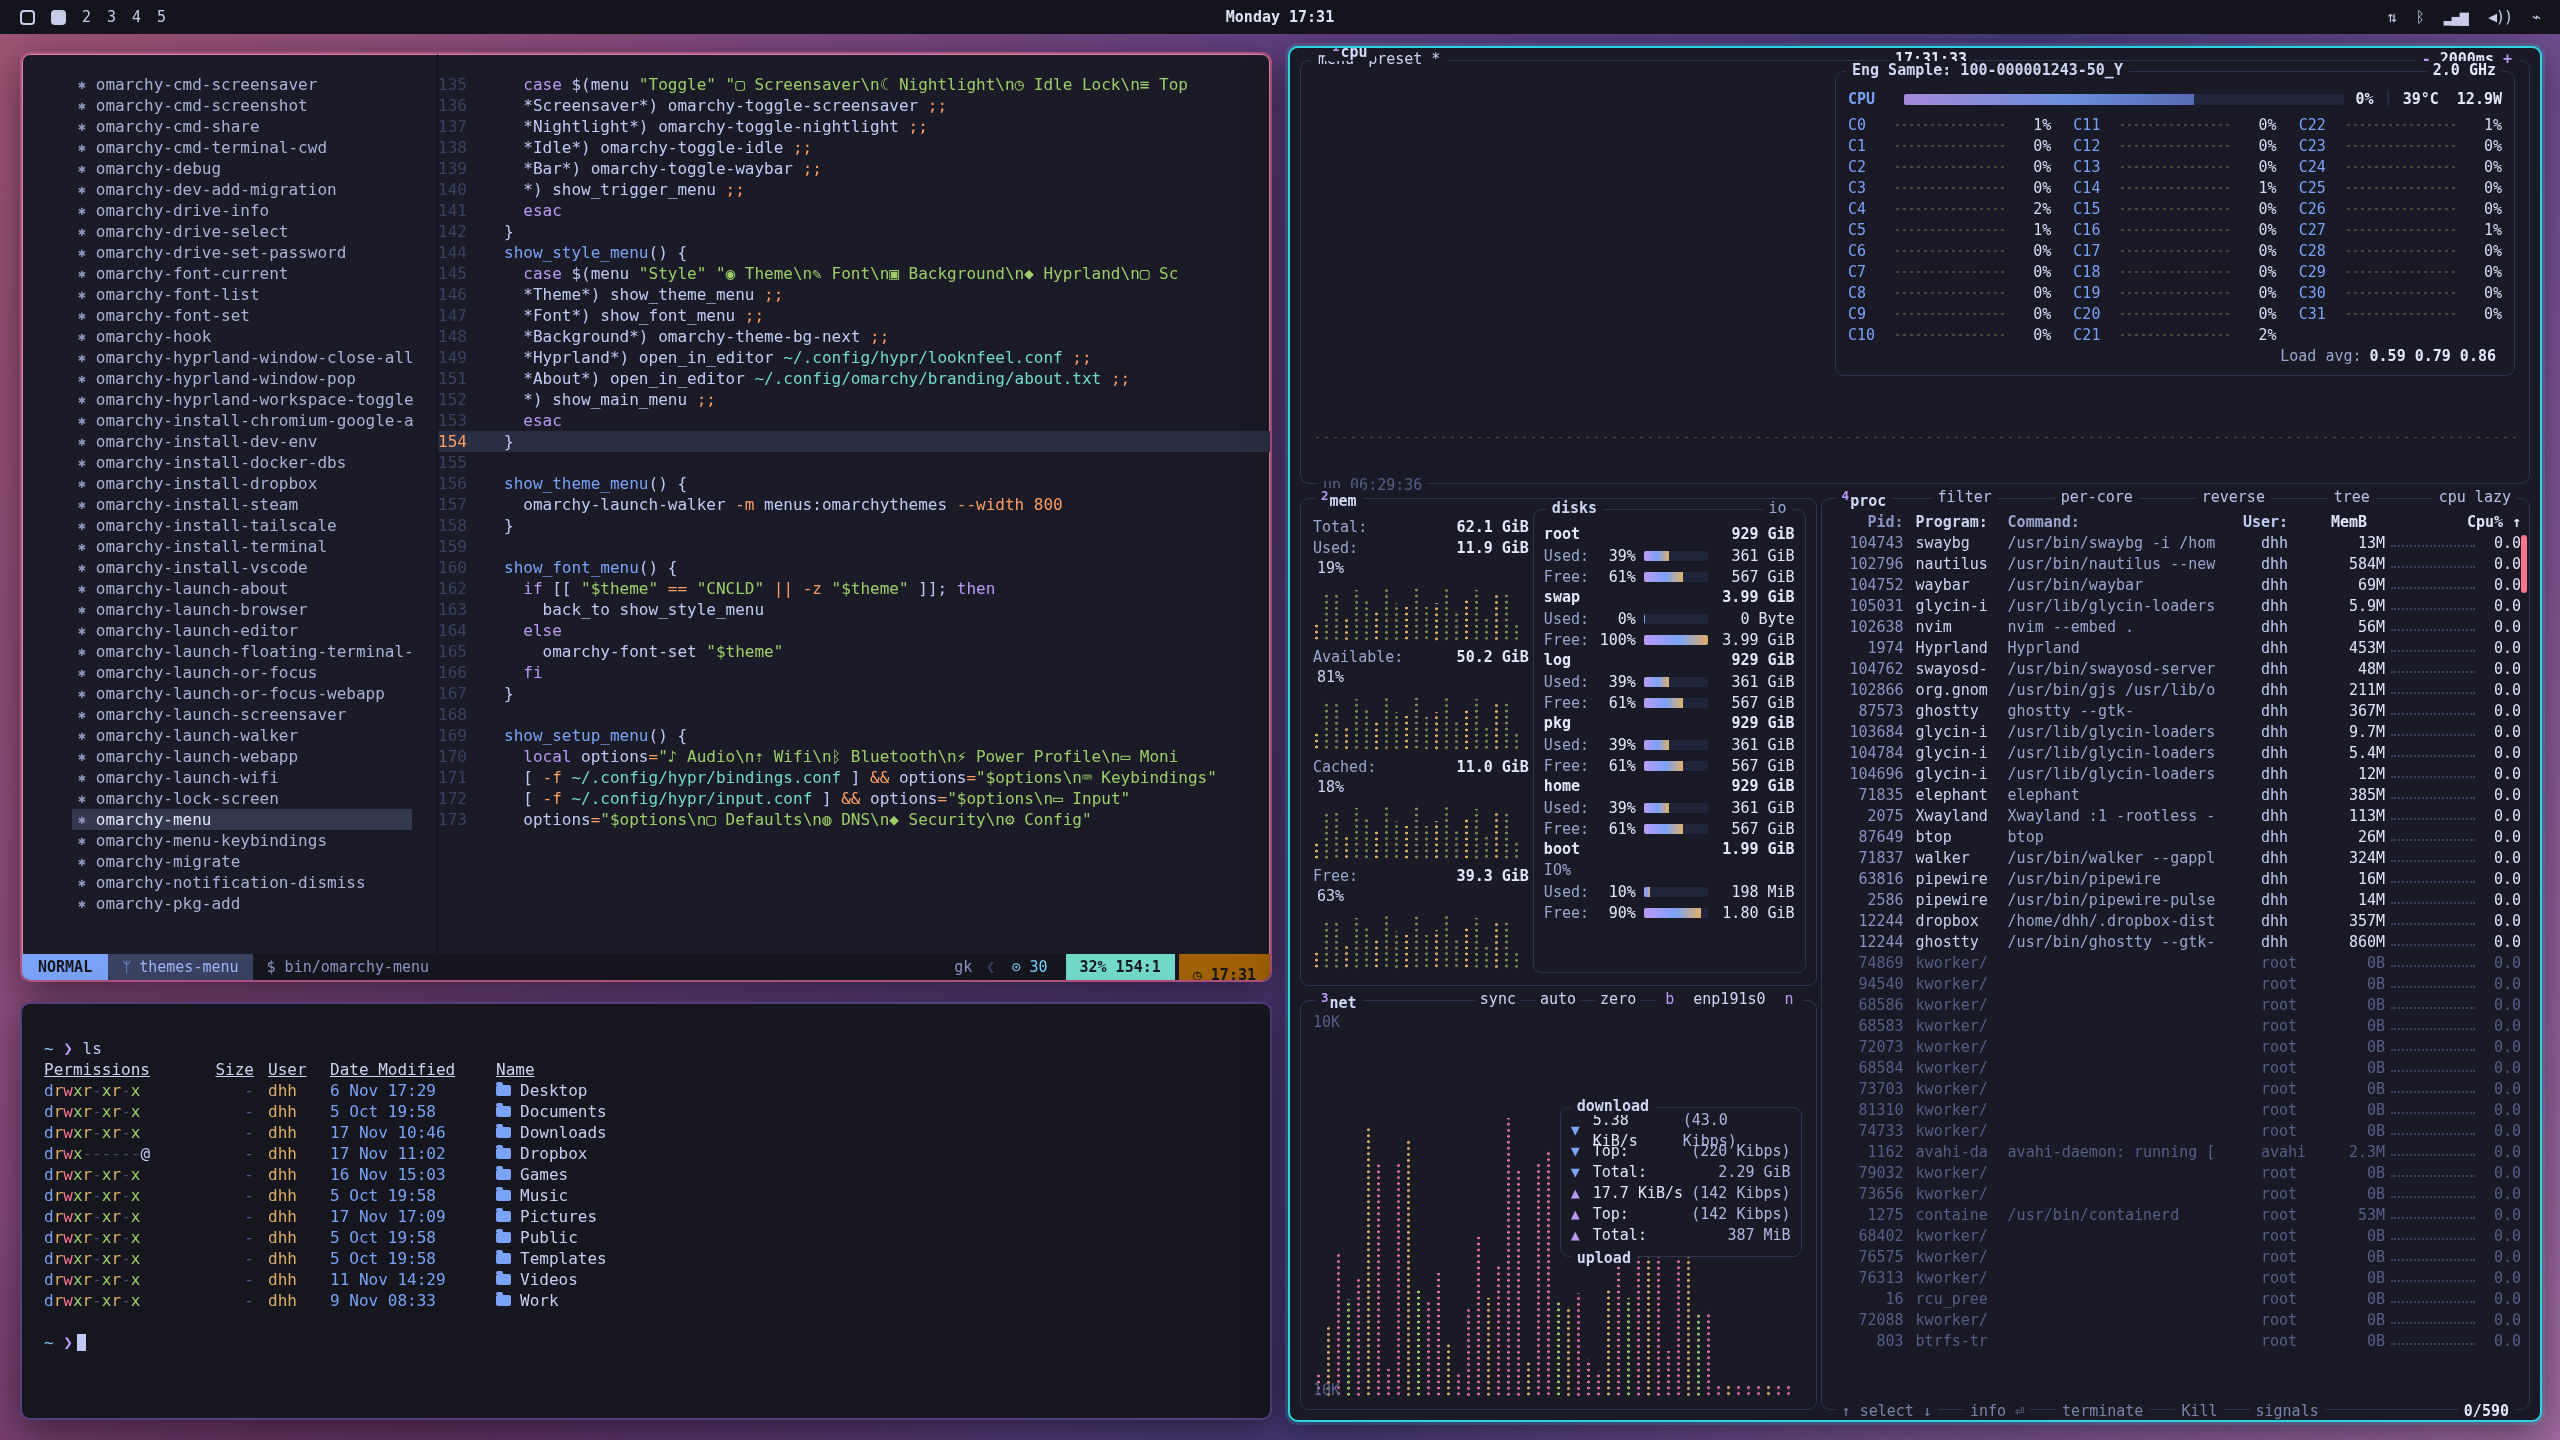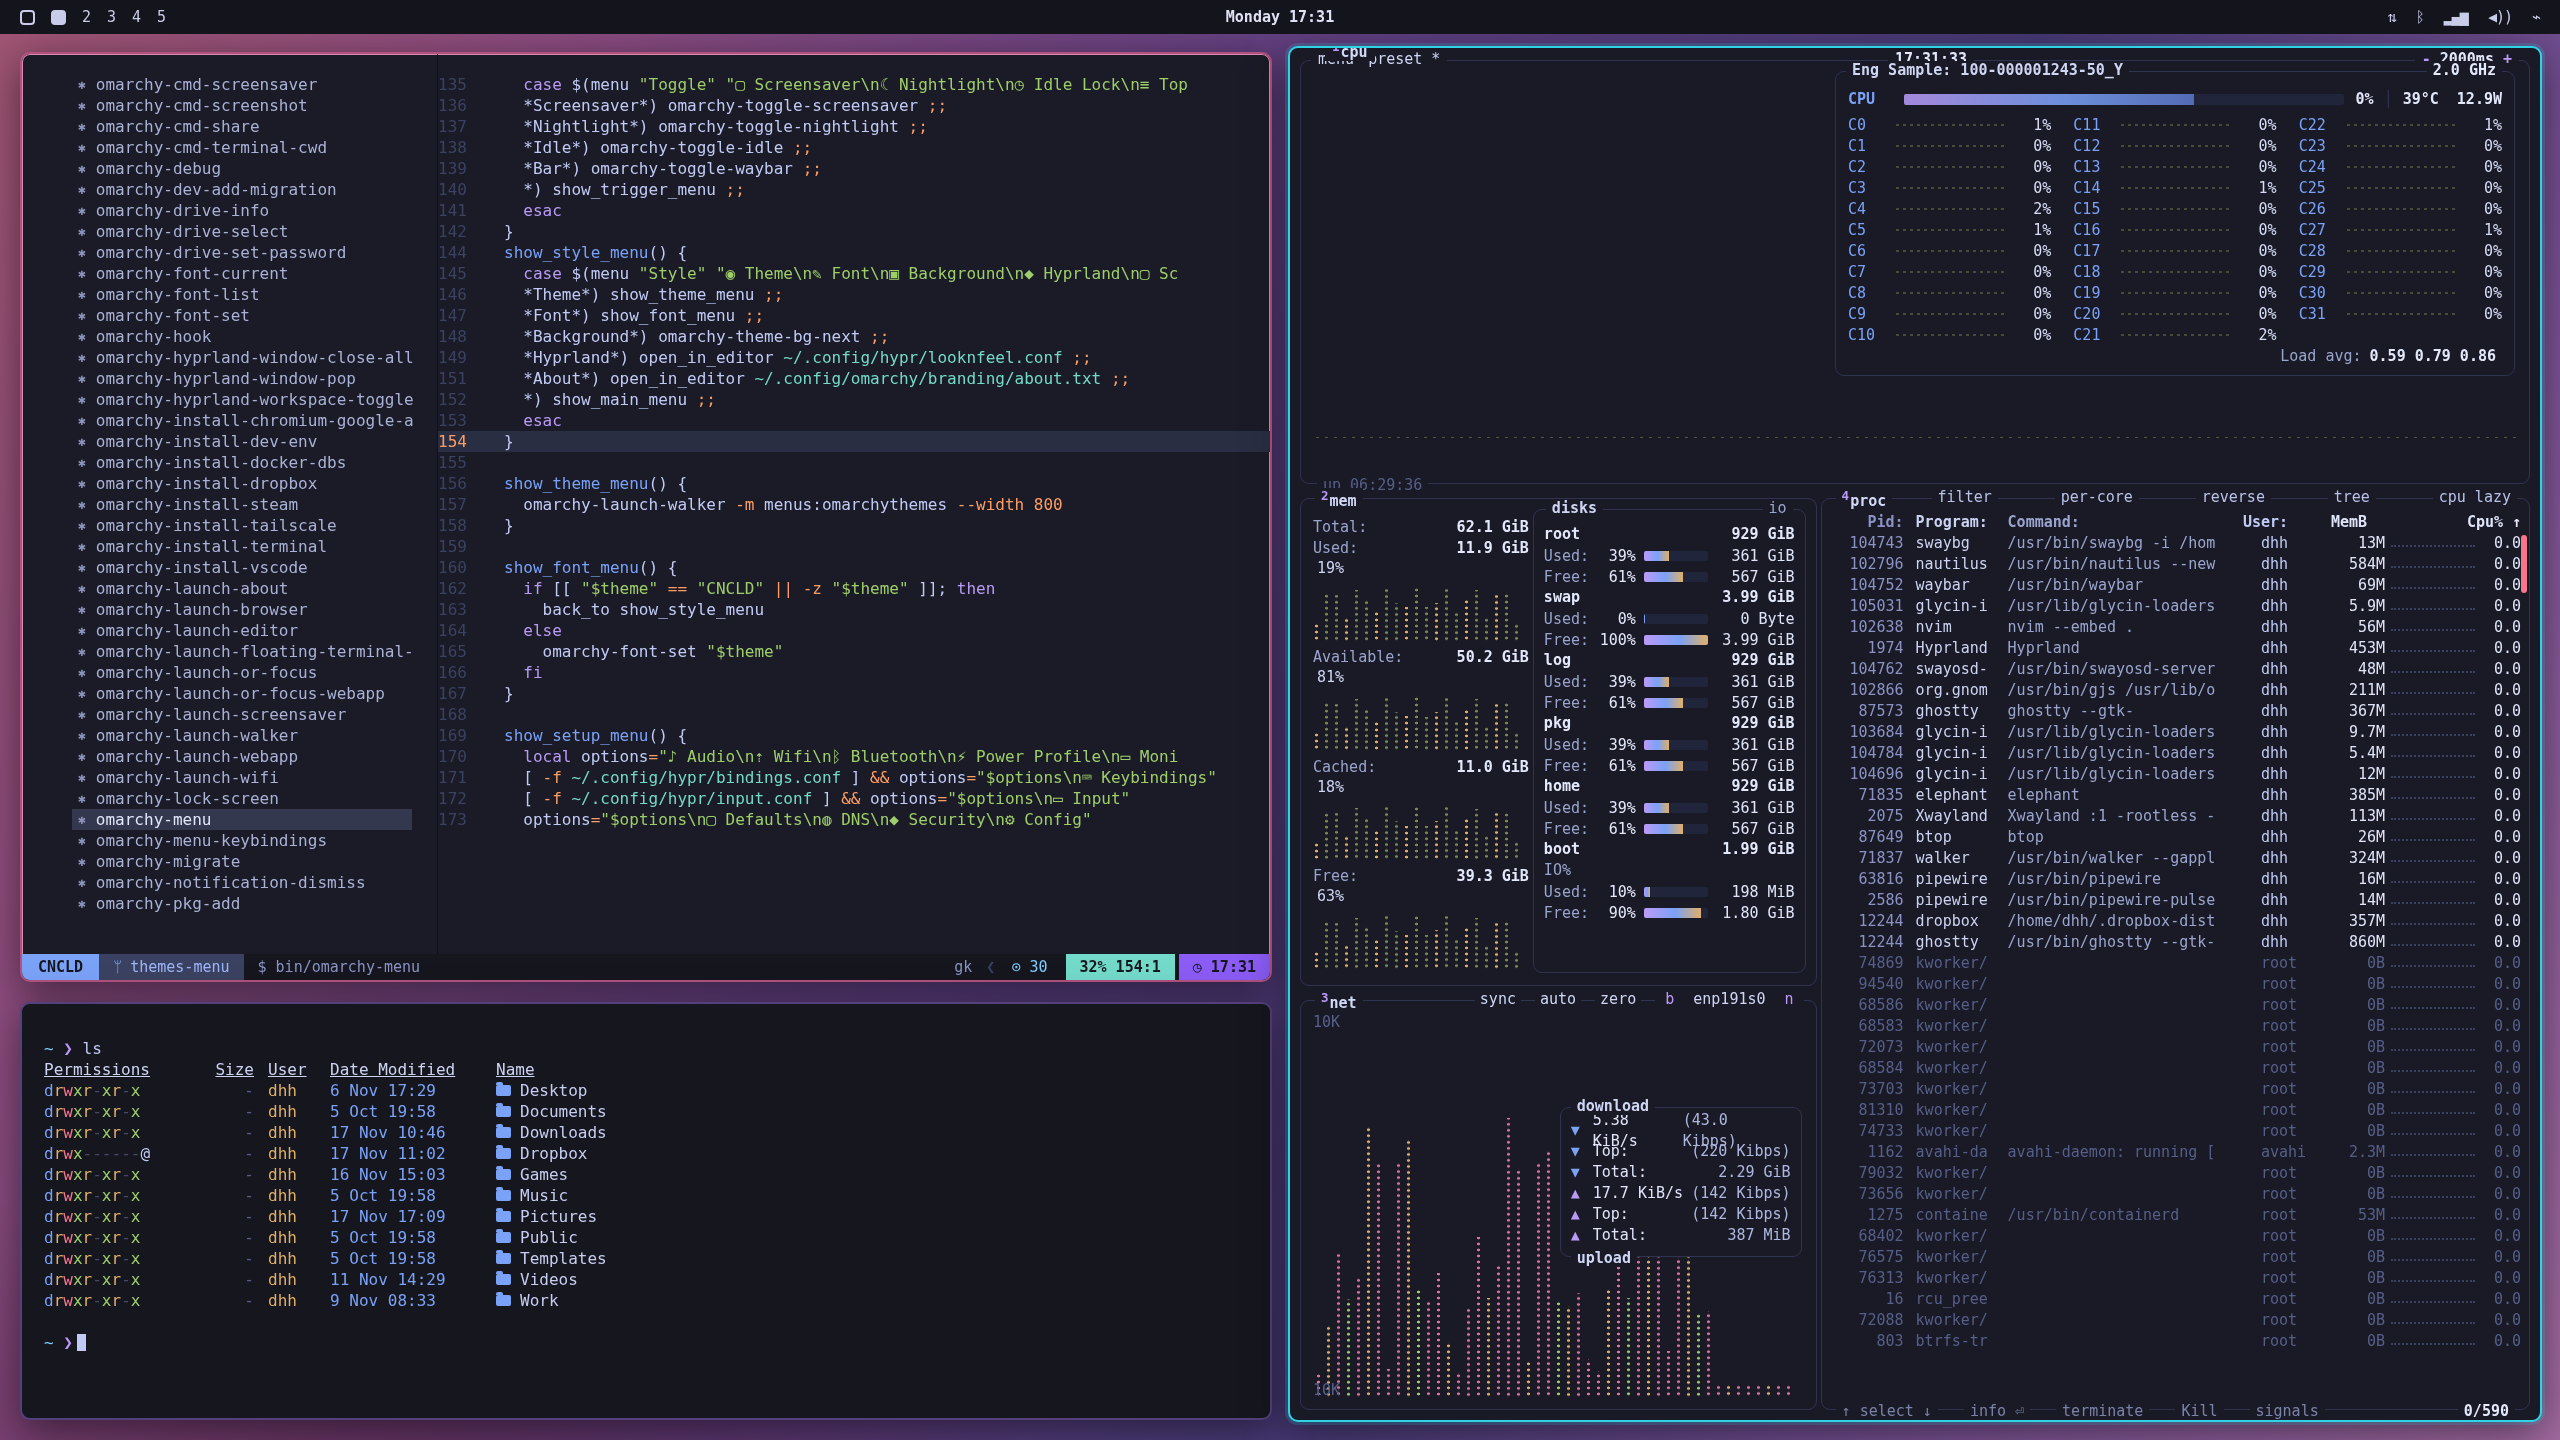--- a/index.html
+++ b/index.html
@@ -49,21 +49,21 @@
   .statusline{height:26px;background:var(--bg2);display:flex;align-items:stretch;font-size:15px;line-height:26px}
   .sl-mode{background:var(--blue);color:#15161e;font-weight:bold;padding:0 16px}
   .sl-branch{background:#3b4261;color:#9db6f9;padding:0 14px}
   .sl-branch .bic{color:#7aa2f7;margin-right:8px}
   .sl-path{color:#8a93c4;padding:0 14px}
   .sl-fill{flex:1}
   .sl-keys{color:#8a93c4;padding:0 10px}
   .sl-sep{color:#3b4261;padding:0 4px}
   .sl-notif{color:var(--cyan);padding:0 12px}
   .sl-pos{background:#73daca;color:#15161e;padding:0 14px;font-weight:bold;margin-left:6px}
-  .sl-time{background:#8b5cf6;color:#15161e;padding:0 14px;font-weight:bold;margin-left:4px}
+  .sl-time{background:#a16207;color:#15161e;padding:8px 14px;font-weight:bold;margin-left:4px}
   
   .win-term{left:20px;top:1002px;width:1252px;height:418px;background:var(--bg2);
     border:2px solid #53407c; box-shadow:0 10px 40px rgba(0,0,0,.5);padding:34px 0 0 22px;font-size:16px}
   .t-line{height:21px;line-height:21px}
   .t-tilde{color:var(--cyan)} .t-prompt{color:var(--purple);font-weight:bold}
   .ls-grid{display:grid;grid-template-columns:158px 52px 74px 168px 1fr;line-height:21px}
   .ls-head span{text-decoration:underline;color:#cdd4f2}
   .ls-head .h-size{text-align:right}
   .c-size{color:var(--dim2);text-align:right}
   .c-user{color:var(--yellow);padding-left:14px}
@@ -470,21 +470,21 @@
         <div class="code-line"><span class="lnum">170</span><span class="ltext"><span class="tk-d">  </span><span class="tk-k">local</span><span class="tk-d"> options</span><span class="tk-o">=</span><span class="tk-s">"♪ Audio\n⇡ Wifi\nᛒ Bluetooth\n⚡ Power Profile\n▭ Moni</span></span></div>
 
         <div class="code-line"><span class="lnum">171</span><span class="ltext"><span class="tk-d">  [ </span><span class="tk-o">-f</span><span class="tk-d"> </span><span class="tk-p">~/.config/hypr/bindings.conf</span><span class="tk-d"> ] </span><span class="tk-o">&amp;&amp;</span><span class="tk-d"> options</span><span class="tk-o">=</span><span class="tk-s">"$options\n⌨ Keybindings"</span></span></div>
 
         <div class="code-line"><span class="lnum">172</span><span class="ltext"><span class="tk-d">  [ </span><span class="tk-o">-f</span><span class="tk-d"> </span><span class="tk-p">~/.config/hypr/input.conf</span><span class="tk-d"> ] </span><span class="tk-o">&amp;&amp;</span><span class="tk-d"> options</span><span class="tk-o">=</span><span class="tk-s">"$options\n▭ Input"</span></span></div>
 
         <div class="code-line"><span class="lnum">173</span><span class="ltext"><span class="tk-d">  options</span><span class="tk-o">=</span><span class="tk-s">"$options\n▢ Defaults\n◍ DNS\n◆ Security\n⚙ Config"</span></span></div>
       </div>
   </div>
   <footer class="statusline">
-    <span class="sl-mode">CNCLD</span>
+    <span class="sl-mode">NORMAL</span>
     <span class="sl-branch"><span class="bic">ᛘ</span><span>themes-menu</span></span>
     <span class="sl-path">$ bin/omarchy-menu</span>
     <span class="sl-fill"></span>
     <span class="sl-keys">gk</span>
     <span class="sl-sep">❮</span>
     <span class="sl-notif"><span>⊙</span> <span>30</span></span>
     <span class="sl-pos">32% 154:1</span>
     <span class="sl-time"><span>◷</span> <span>17:31</span></span>
   </footer>
 </section>

